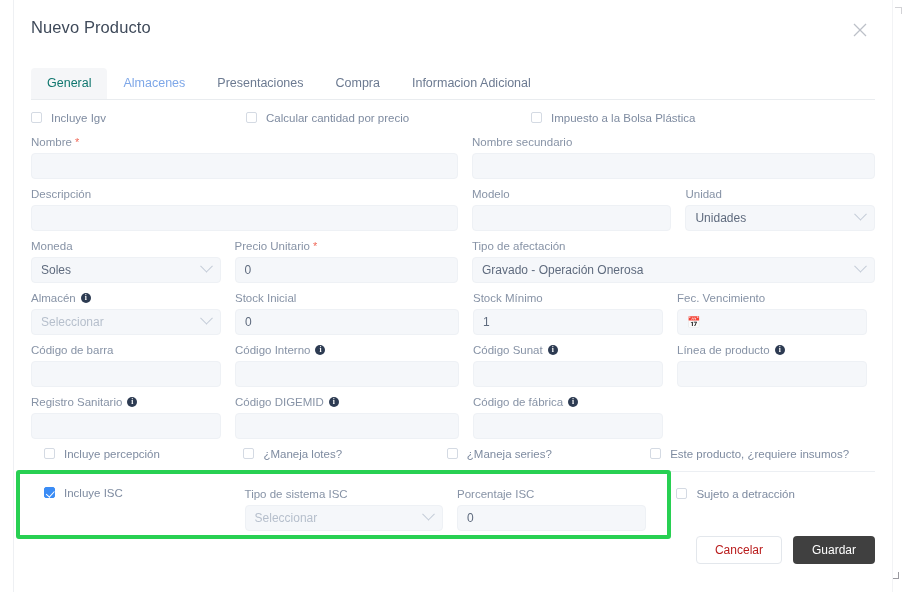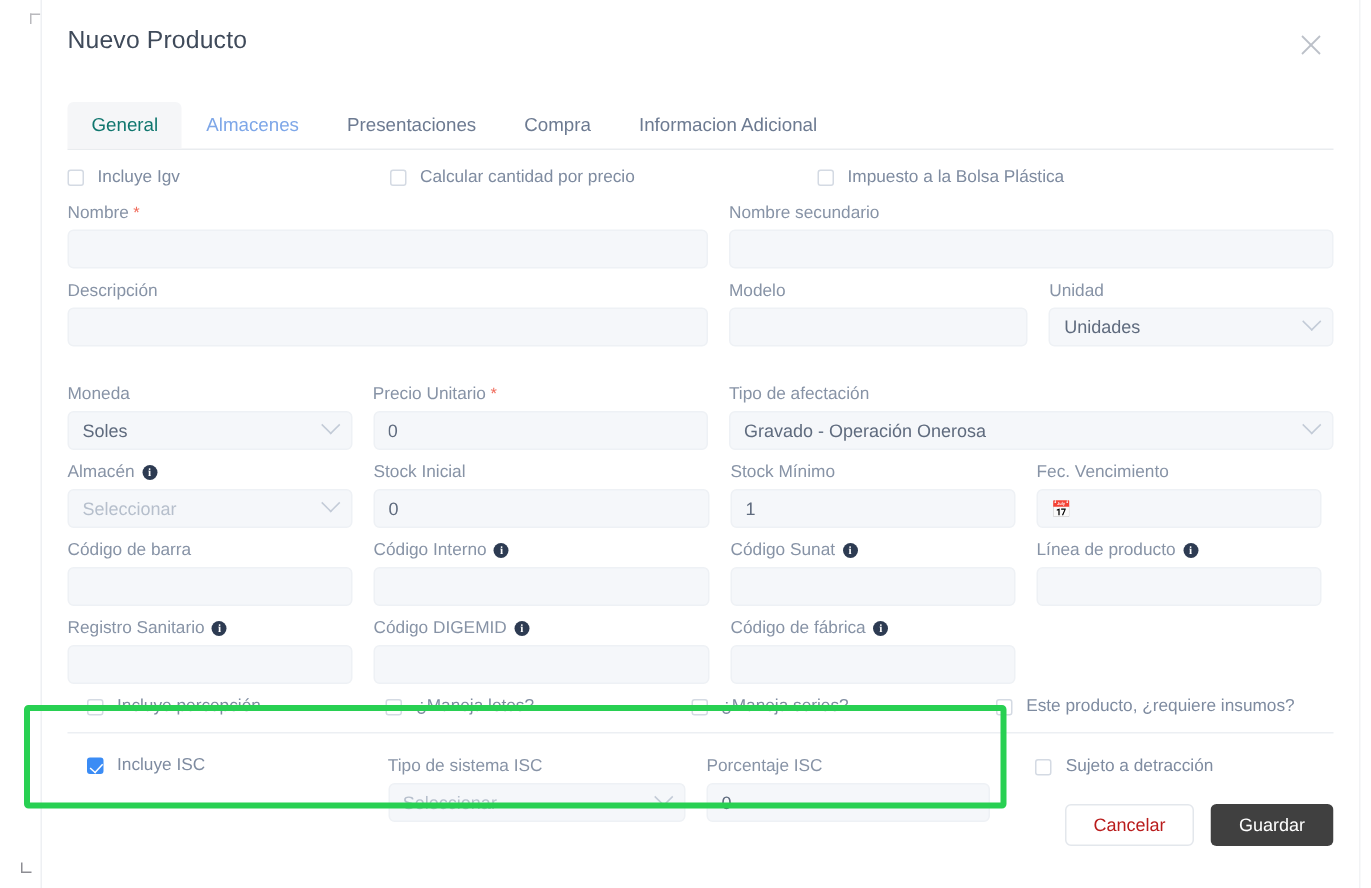--- a/index.html
+++ b/index.html
@@ -18,21 +18,21 @@
 
   
   .crop { position: absolute; width: 7px; height: 7px; }
   .crop.tl { left: 20px;  top: 9px;   border-left: 1.5px solid #b9b9bd; border-top: 1.5px solid #b9b9bd; }
   .crop.tr { right: 12px; top: 7px;   border-right:1.5px solid #d2d2d6; border-top: 1.5px solid #d2d2d6; }
   .crop.bl { left: 14px;  bottom: 10px; border-left: 1.5px solid #8d8d93; border-bottom:1.5px solid #8d8d93; }
   .crop.br { right: 15px; bottom: 13px; border-right:1.5px solid #9a9aa0; border-bottom:1.5px solid #9a9aa0; }
 
   .modal {
     position: absolute;
-    left: 27px; top: 0;
+    left: 13px; top: 0;
     width: 880px; height: 592px;
     background: #ffffff;
     border-left: 1px solid #eef0f3;
     border-right: 1px solid #f2f3f5;
   }
 
   .modal-header {
     position: relative;
     padding: 18px 20px 0 17px;
     height: 58px;
@@ -129,21 +129,21 @@
   .caret {
     width: 9px; height: 9px;
     border-right: 1.4px solid #c3cbd7;
     border-bottom: 1.4px solid #c3cbd7;
     transform: rotate(45deg) translate(-3px,-3px);
     flex: none;
   }
   .cal-icon { color:#aab4c2; font-size: 11px; }
 
   
-  .cbrow { display: flex; align-items: flex-end; }
+  .cbrow { display: flex; align-items: flex-start; }
   .cb {
     width: 11px; height: 11px;
     border: 1px solid #d4dae3;
     border-radius: 2px;
     background: #fff;
     margin-right: 9px;
     flex: none;
     cursor: pointer;
     position: relative;
   }
@@ -254,21 +254,21 @@
           </div>
           <input class="field" value="" style="">
         </div>
         <div class="col" style="width:14px;"></div>
         <div class="col" style="width:404px;">
           <div class="lbl">Nombre secundario</div>
           <input class="field" value="" style="">
         </div>
       </div>
 
-      <div class="row" style="margin-bottom:25px;">
+      <div class="row" style="margin-bottom:8px;">
         <div class="col" style="width:428px;">
           <div class="lbl">Descripción</div>
           <input class="field" value="" style="">
         </div>
         <div class="col" style="width:14px;"></div>
         <div class="col" style="width:200px;">
           <div class="lbl">Modelo</div>
           <input class="field" value="" style="">
         </div>
         <div class="col" style="width:14px;"></div>

